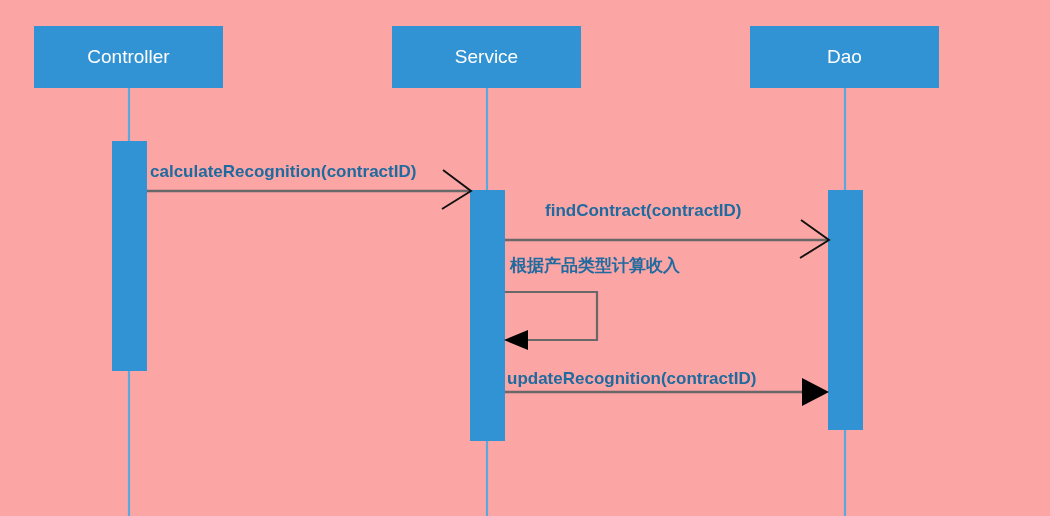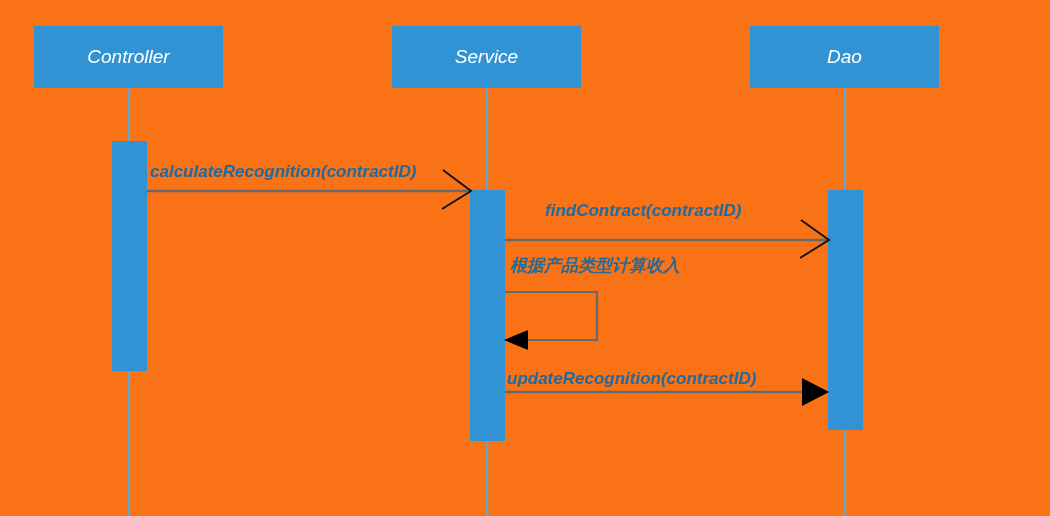--- a/index.html
+++ b/index.html
@@ -7,23 +7,22 @@
     padding: 0;
     background: #ffffff;
   }
   body {
     font-family: "Liberation Sans", "DejaVu Sans", sans-serif;
   }
   #canvas {
     position: relative;
     width: 1050px;
     height: 516px;
-    background: #f97316;
+    background: #fca5a5;
     overflow: hidden;
-    font-style: italic;
   }
   svg.diagram {
     position: absolute;
     left: 0;
     top: 0;
     width: 1050px;
     height: 516px;
   }
   .participant-box {
     fill: #3293d4;

